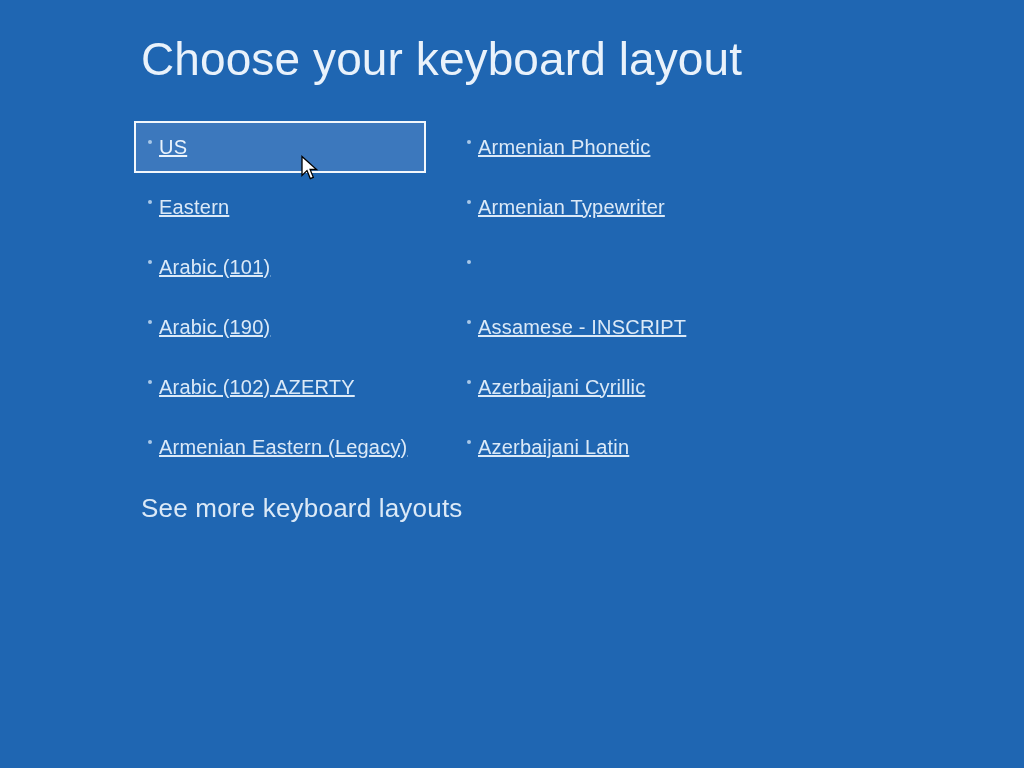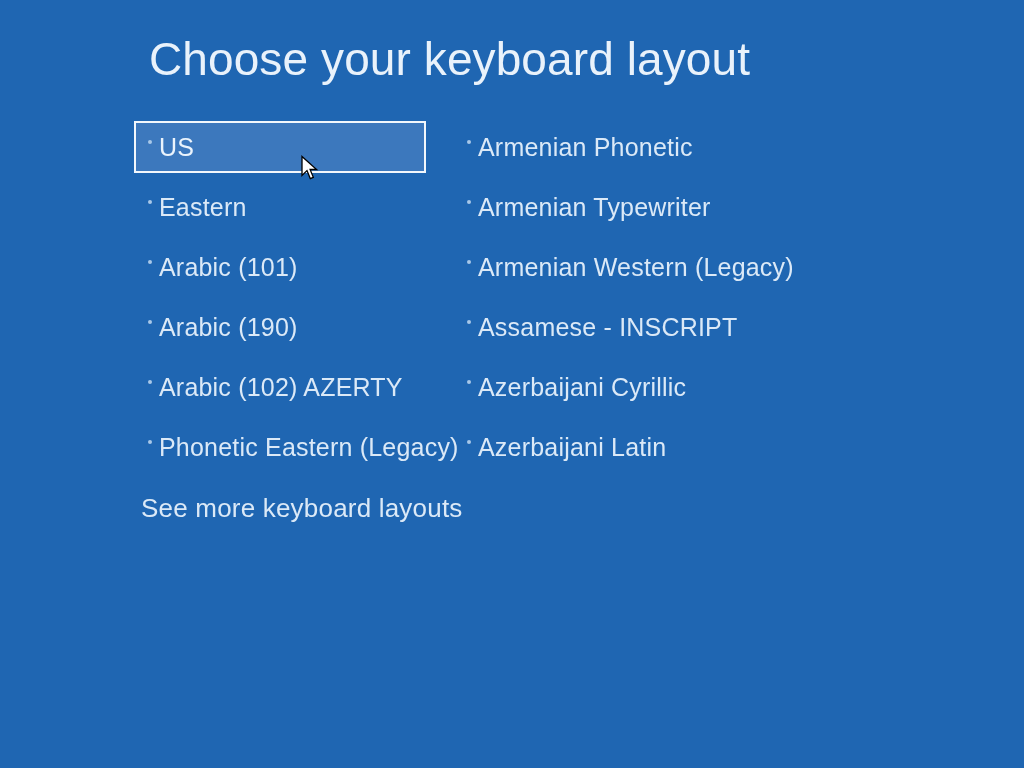--- a/index.html
+++ b/index.html
@@ -25,21 +25,20 @@
   #page-title {
     position: absolute;
     left: 141px;
     top: 36px;
     font-size: 46px;
     font-weight: 300;
     letter-spacing: 0.1px;
     color: #e9f2fb;
     white-space: nowrap;
     line-height: 1.0;
-    margin-left: 8px;
   }
 
   
   .column {
     position: absolute;
     top: 121px;
   }
   #column-left  { left: 134px; width: 292px; }
   #column-right { left: 455px; width: 330px; }
 
@@ -57,25 +56,26 @@
     width: 4px;
     height: 4px;
     border-radius: 50%;
     background: #a8c8e8;
     flex: 0 0 auto;
     margin-right: 7px;
     position: relative;
     top: -5px;
   }
   .layout-item .label {
-    font-size: 25px;
+    font-size: 20px;
     font-weight: 300;
     color: #dbe9f7;
     white-space: nowrap;
     letter-spacing: 0.2px;
+    text-decoration: underline;
   }
   .layout-item.selected {
     background: #3c78bd;
     border-color: #f2f7fc;
   }
   .layout-item.selected .label { color: #eaf3fc; }
 
   
   #column-right .layout-item { padding-left: 10px; }
 
@@ -125,35 +125,34 @@
       <div class="layout-item">
         <span class="bullet"></span>
         <span class="label">Arabic (190)</span>
       </div>
       <div class="layout-item">
         <span class="bullet"></span>
         <span class="label">Arabic (102) AZERTY</span>
       </div>
       <div class="layout-item">
         <span class="bullet"></span>
-        <span class="label">Phonetic Eastern (Legacy)</span>
+        <span class="label">Armenian Eastern (Legacy)</span>
       </div>
     </div>
   <div id="column-right" class="column">
       <div class="layout-item">
         <span class="bullet"></span>
         <span class="label">Armenian Phonetic</span>
       </div>
       <div class="layout-item">
         <span class="bullet"></span>
         <span class="label">Armenian Typewriter</span>
       </div>
       <div class="layout-item">
         <span class="bullet"></span>
-        <span class="label">Armenian Western (Legacy)</span>
       </div>
       <div class="layout-item">
         <span class="bullet"></span>
         <span class="label">Assamese - INSCRIPT</span>
       </div>
       <div class="layout-item">
         <span class="bullet"></span>
         <span class="label">Azerbaijani Cyrillic</span>
       </div>
       <div class="layout-item">

